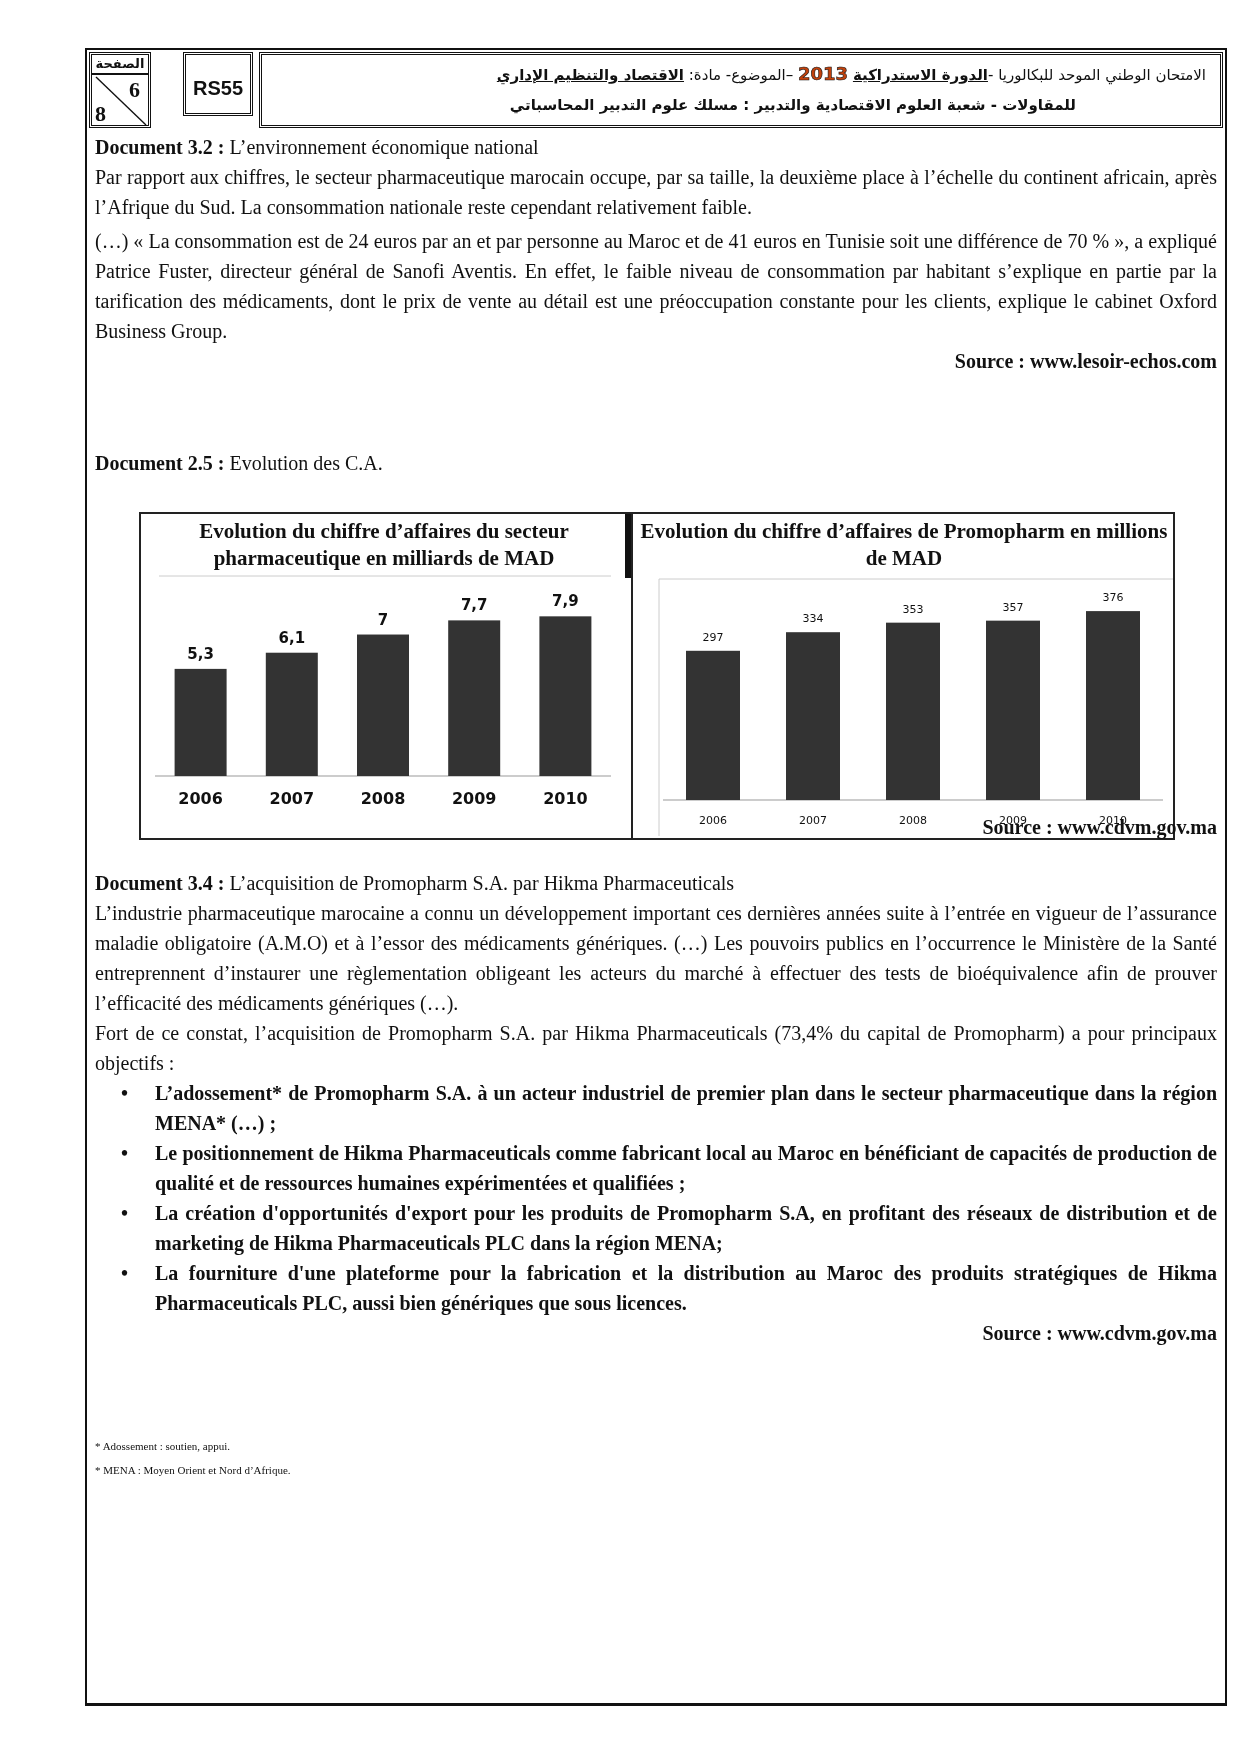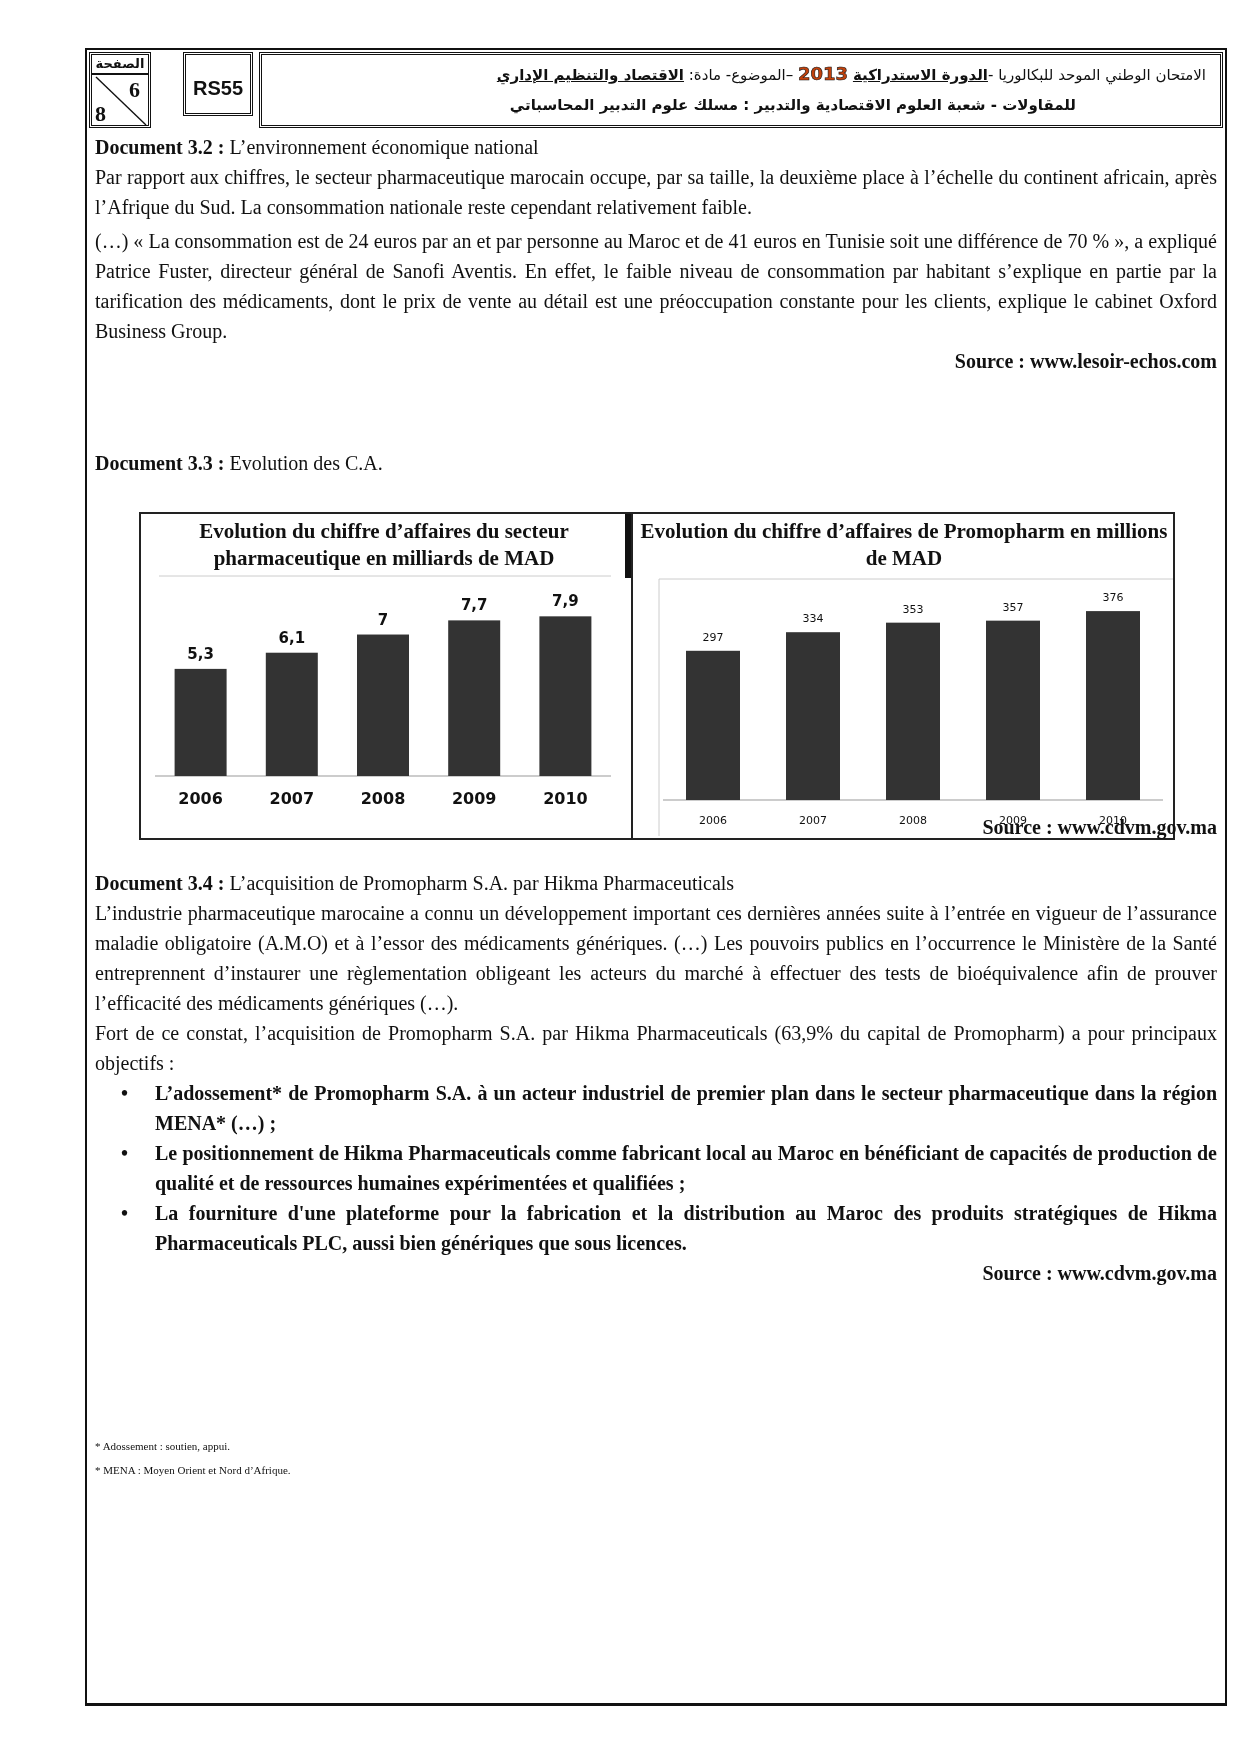--- a/index.html
+++ b/index.html
@@ -61,21 +61,21 @@
   </div>
 
   <div class="content" style="top:82px;">
     <p class="doc-heading"><b>Document 3.2 :</b><span> L’environnement économique national</span></p>
     <p class="just">Par rapport aux chiffres, le secteur pharmaceutique marocain occupe, par sa taille, la deuxième place à l’échelle du continent africain, après l’Afrique du Sud. La consommation nationale reste cependant relativement faible.</p>
     <p class="just" style="margin-top:4px;">(…) « La consommation est de 24 euros par an et par personne au Maroc et de 41 euros en Tunisie soit une différence de 70 % », a expliqué Patrice Fuster, directeur général de Sanofi Aventis. En effet, le faible niveau de consommation par habitant s’explique en partie par la tarification des médicaments, dont le prix de vente au détail est une préoccupation constante pour les clients, explique le cabinet Oxford Business Group.</p>
     <p class="source">Source : www.lesoir-echos.com</p>
   </div>
 
   <div class="content" style="top:398px;">
-    <p class="doc-heading"><b>Document 3.3 :</b><span> Evolution des C.A.</span></p>
+    <p class="doc-heading"><b>Document 2.5 :</b><span> Evolution des C.A.</span></p>
   </div>
 
   <div class="charts">
     <div class="chart-box chart-left">
       <div class="chart-title">Evolution du chiffre d’affaires du secteur pharmaceutique en milliards de MAD</div>
       <svg id="chart0" width="486" height="326">
           <line x1="18" y1="62" x2="470" y2="62" stroke="#ccc" stroke-width="1"></line>
           <line x1="14" y1="262" x2="470" y2="262" stroke="#999" stroke-width="1"></line>
           <rect x="33.6" y="154.88421052631583" width="52" height="107.11578947368419" fill="#333333"></rect>
           <text x="59.6" y="144.88421052631583" text-anchor="middle" font-size="15" font-weight="bold" fill="#111">5,3</text>
@@ -120,24 +120,25 @@
     </div>
   </div>
 
   <div class="content" style="top:762px;">
     <p class="source">Source : www.cdvm.gov.ma</p>
   </div>
 
   <div class="content" style="top:818px;">
     <p class="doc-heading"><b>Document 3.4 :</b><span> L’acquisition de Promopharm S.A. par Hikma Pharmaceuticals</span></p>
     <p class="just">L’industrie pharmaceutique marocaine a connu un développement important ces dernières années suite à l’entrée en vigueur de l’assurance maladie obligatoire (A.M.O) et à l’essor des médicaments génériques. (…) Les pouvoirs publics en l’occurrence le Ministère de la Santé entreprennent d’instaurer une règlementation obligeant les acteurs du marché à effectuer des tests de bioéquivalence afin de prouver l’efficacité des médicaments génériques (…).</p>
-    <p class="just">Fort de ce constat, l’acquisition de Promopharm S.A. par Hikma Pharmaceuticals (63,9% du capital de Promopharm)  a pour principaux objectifs :</p>
+    <p class="just">Fort de ce constat, l’acquisition de Promopharm S.A. par Hikma Pharmaceuticals (73,4% du capital de Promopharm)  a pour principaux objectifs :</p>
     <ul class="bullets">
       <li>L’adossement* de Promopharm S.A. à un acteur industriel de premier plan dans le secteur pharmaceutique dans la région MENA* (…) ;</li>
       <li>Le positionnement de Hikma Pharmaceuticals comme fabricant local au Maroc en bénéficiant de capacités de production de qualité et de ressources humaines expérimentées et qualifiées ;</li>
+      <li>La création d'opportunités d'export pour les produits de Promopharm S.A, en profitant des réseaux de distribution et de marketing de Hikma Pharmaceuticals PLC dans la région MENA;</li>
       <li>La fourniture d'une plateforme pour la fabrication et la distribution au Maroc des produits stratégiques de Hikma Pharmaceuticals PLC, aussi bien génériques que sous licences.</li>
     </ul>
     <p class="source">Source : www.cdvm.gov.ma</p>
   </div>
 
   <div class="foot" style="top:1384px;">
     <div>* Adossement : soutien, appui.</div>
     <div>* MENA : Moyen Orient et Nord d’Afrique.</div>
   </div>
 </div>

